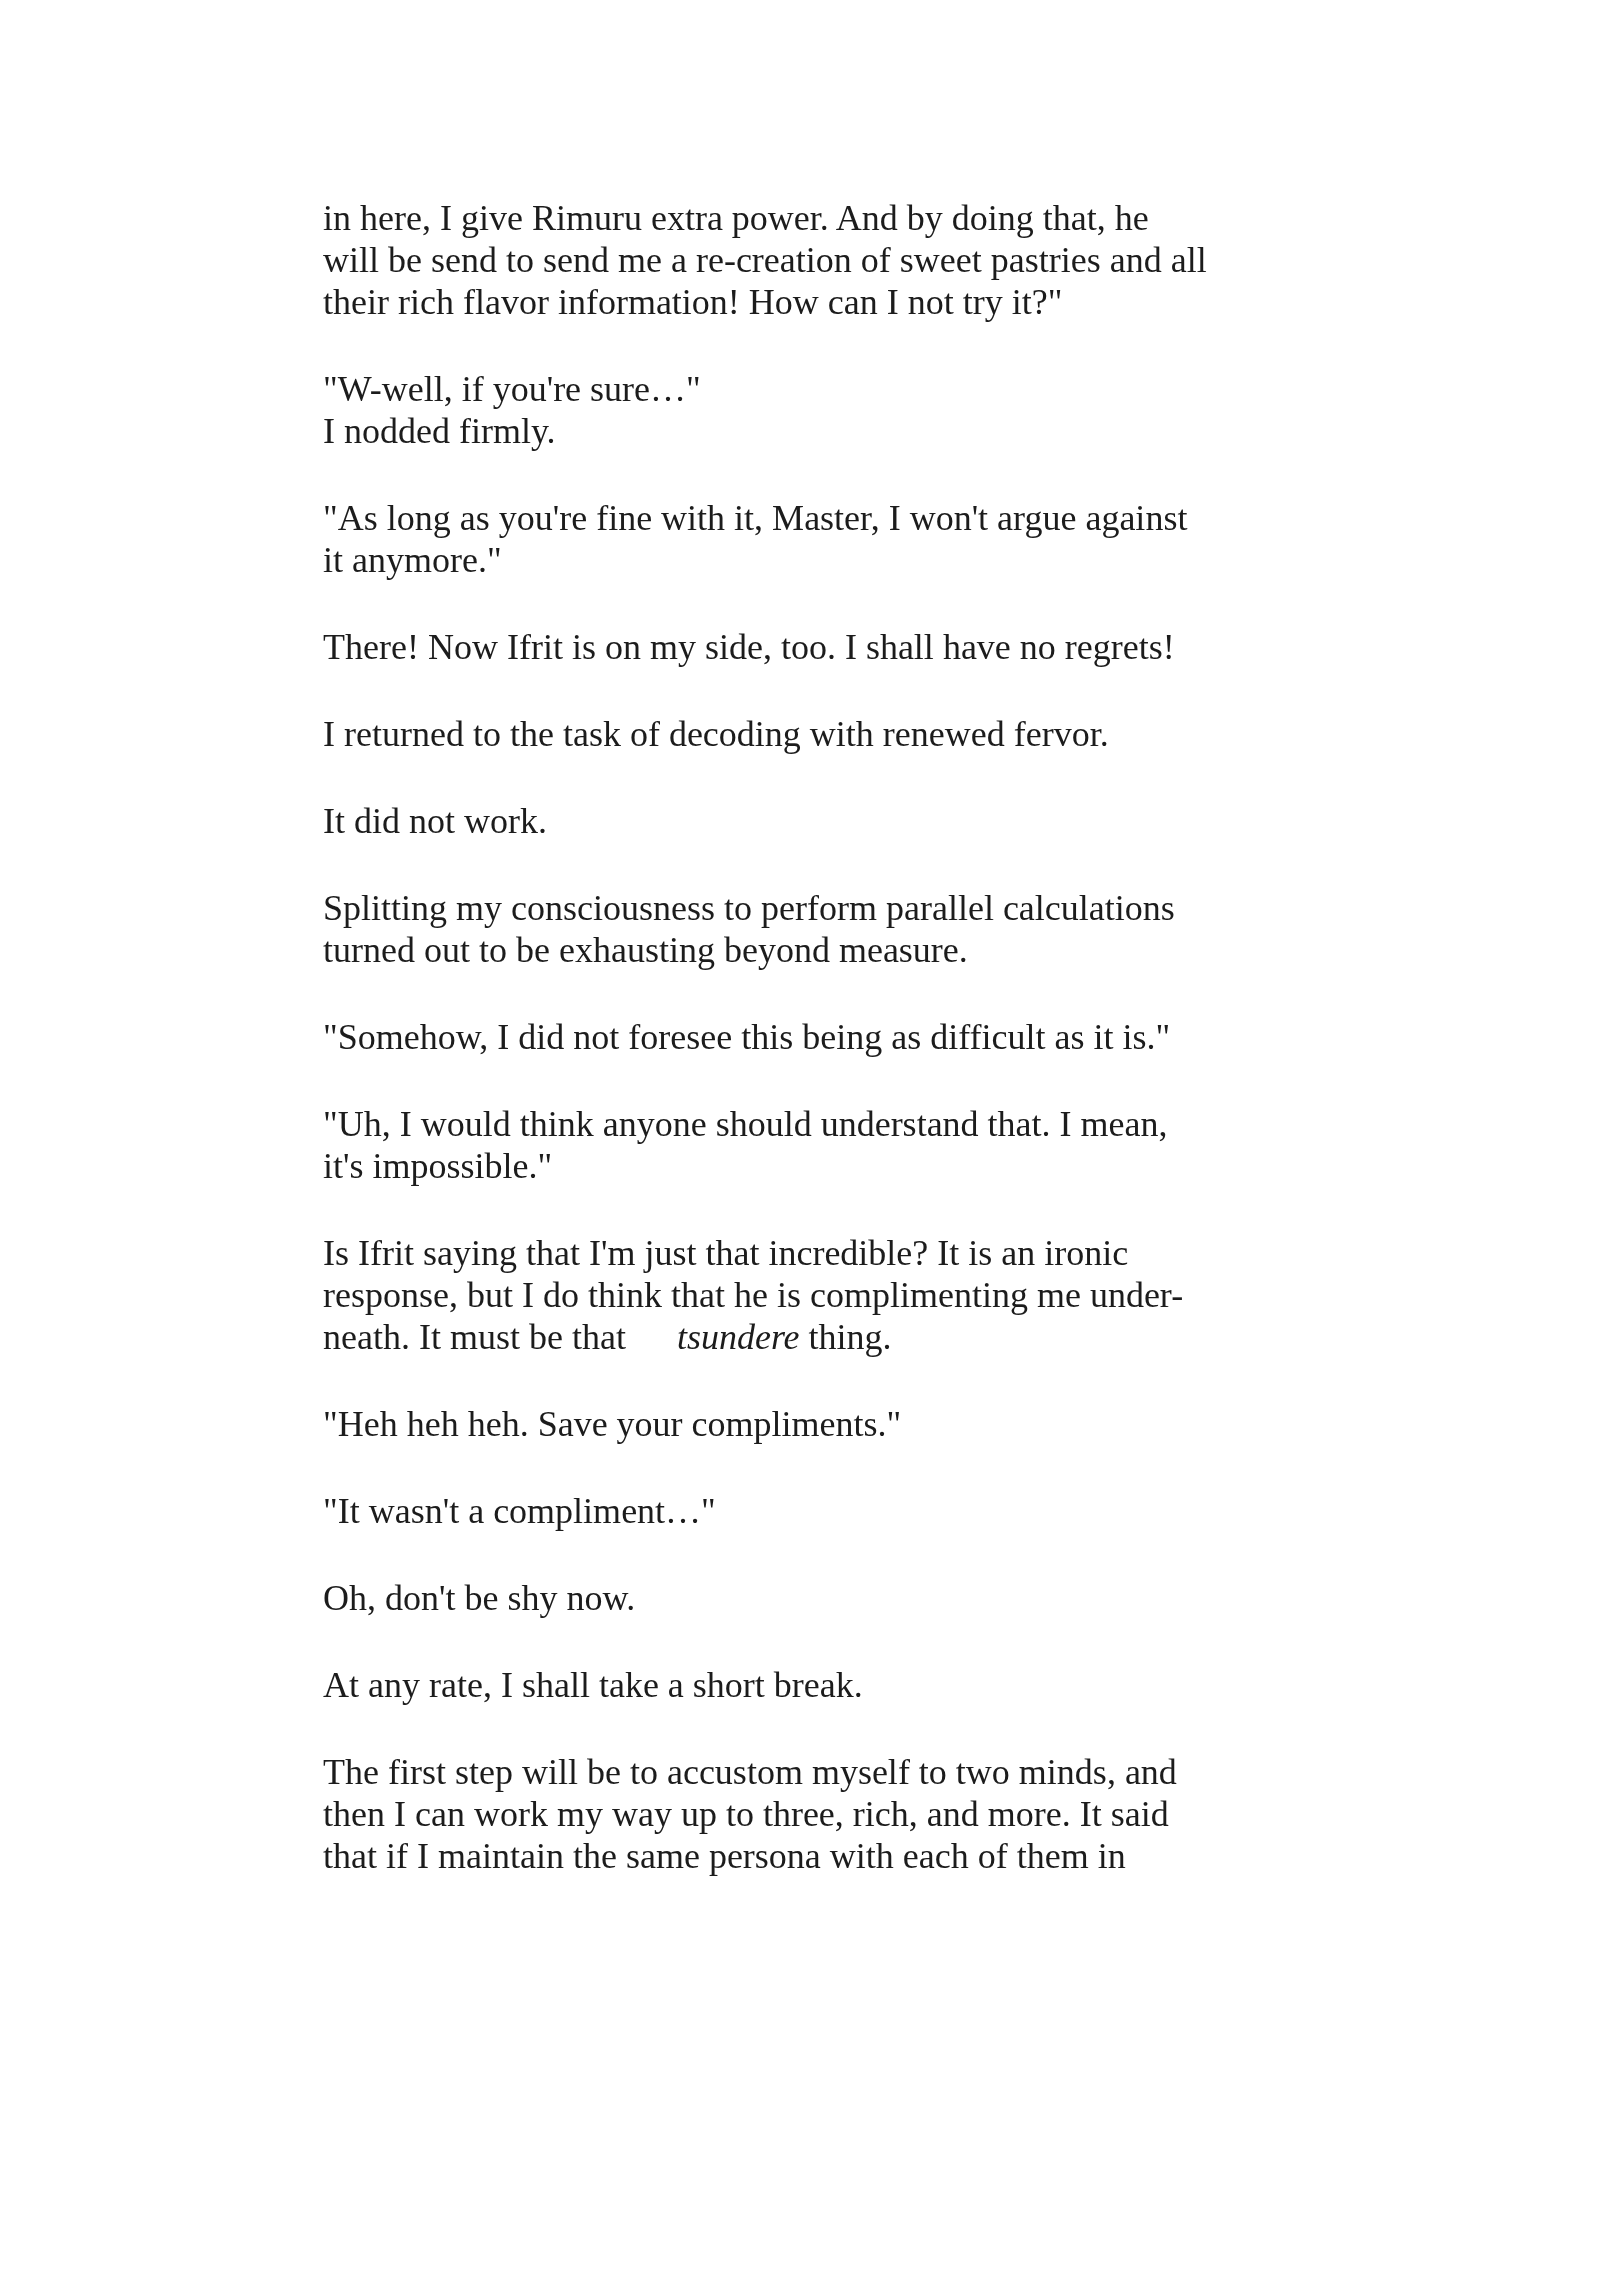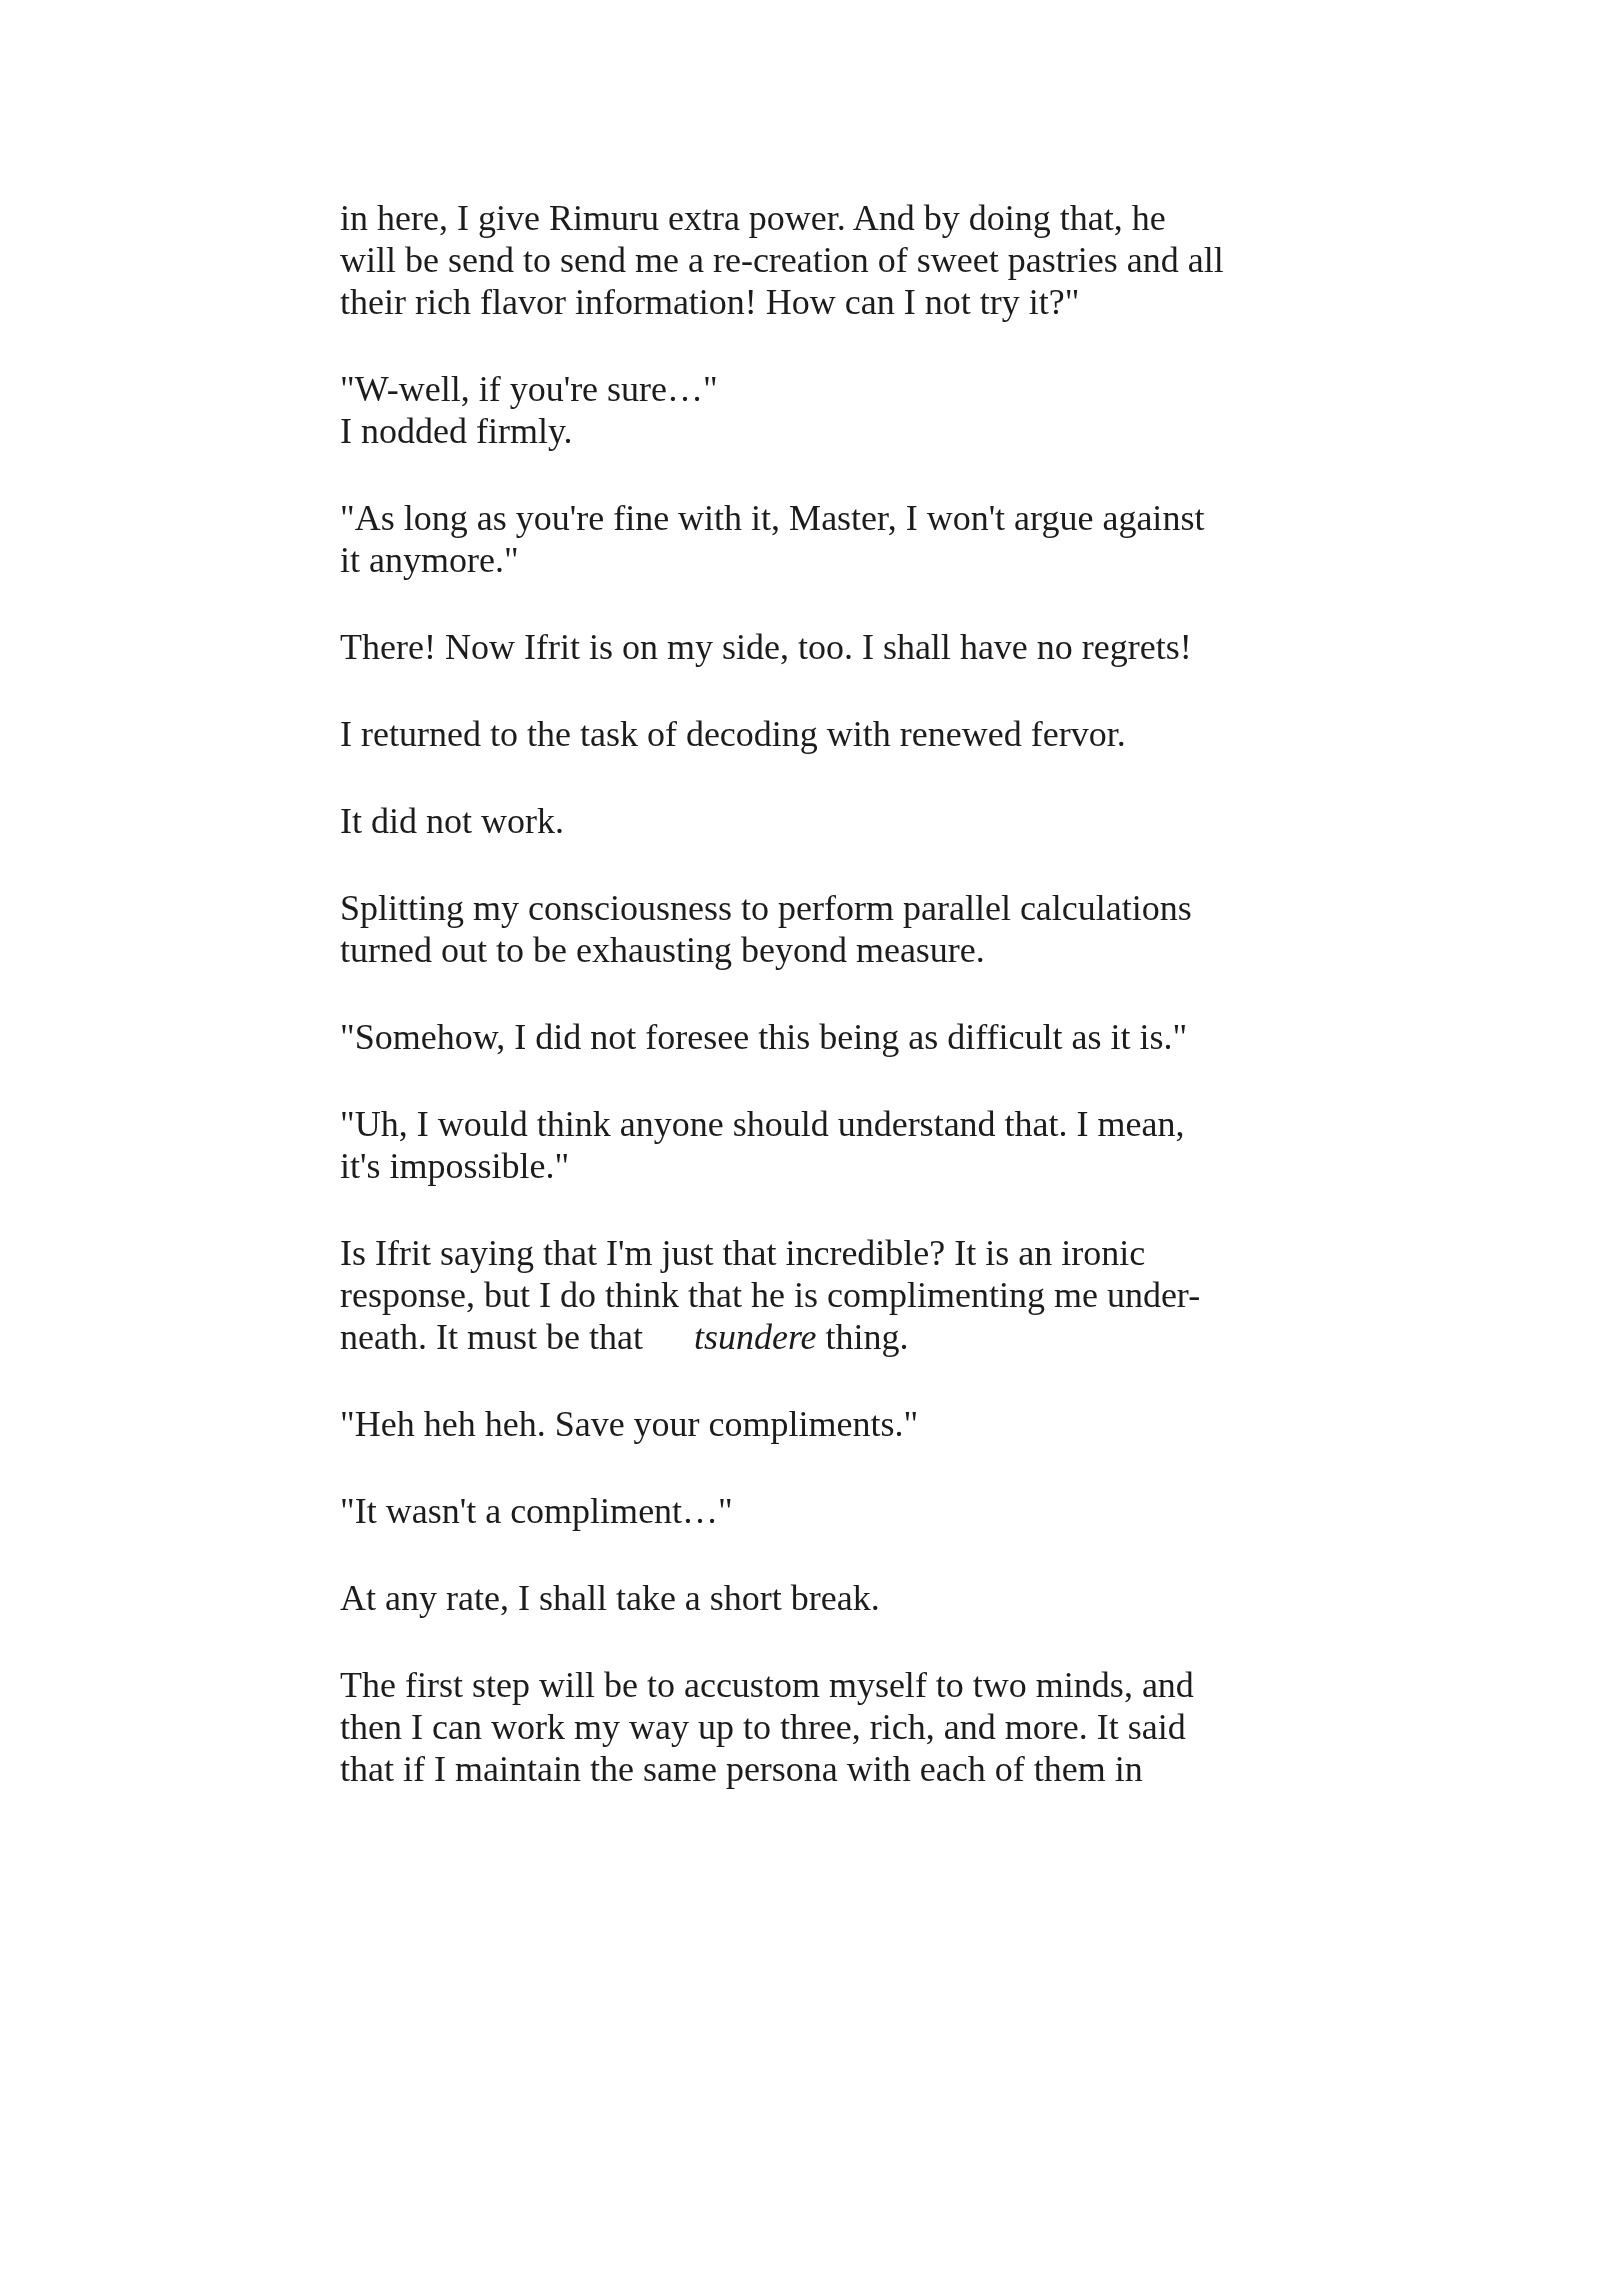--- a/index.html
+++ b/index.html
@@ -10,21 +10,21 @@
   .page {
     position: relative;
     width: 1612px;
     height: 2295px;
     background: #ffffff;
     overflow: hidden;
     font-family: "Liberation Serif", "DejaVu Serif", serif;
   }
   .content {
     position: absolute;
-    left: 340px;
+    left: 323px;
     top: 197px;
     width: 928px;
   }
   .para {
     margin: 0 0 45px 0;
     font-size: 36px;
     line-height: 42px;
     font-weight: 400;
   }
   .line {
@@ -90,20 +90,23 @@
         <span class="line">response, but I do think that he is complimenting me under-</span>
         <span class="line">neath. It must be that <em>tsundere</em> thing.</span>
       </p>
       <p class="para">
         <span class="line">"Heh heh heh. Save your compliments."</span>
       </p>
       <p class="para">
         <span class="line">"It wasn't a compliment…"</span>
       </p>
       <p class="para">
+        <span class="line">Oh, don't be shy now.</span>
+      </p>
+      <p class="para">
         <span class="line">At any rate, I shall take a short break.</span>
       </p>
       <p class="para">
         <span class="line">The first step will be to accustom myself to two minds, and</span>
         <span class="line">then I can work my way up to three, rich, and more. It said</span>
         <span class="line">that if I maintain the same persona with each of them in</span>
       </p>
     </main>
 </div>
 

